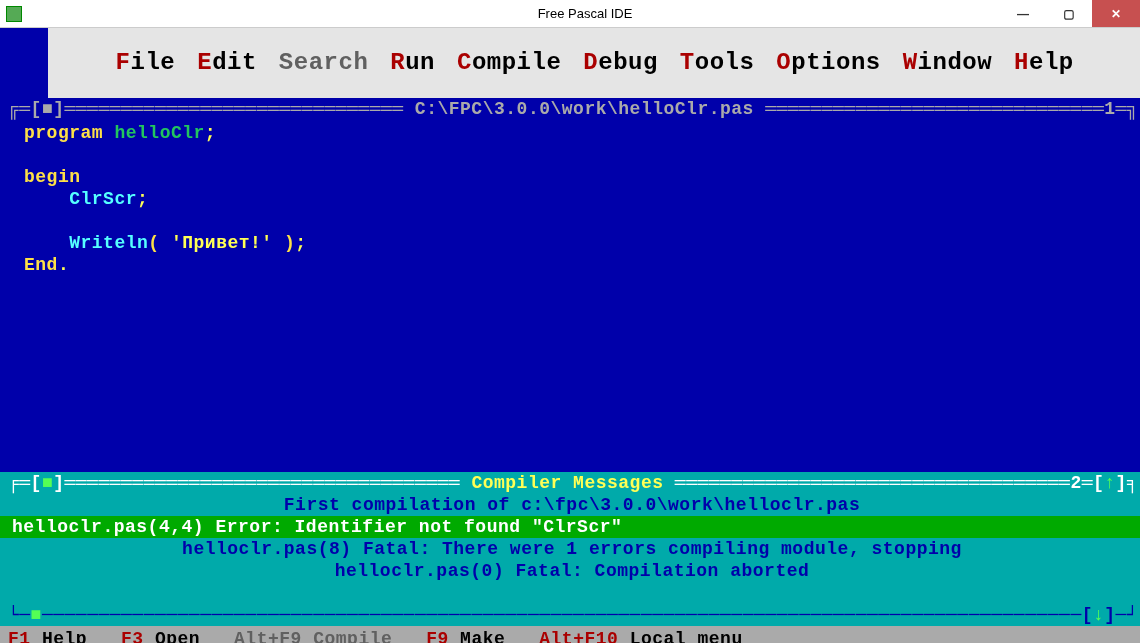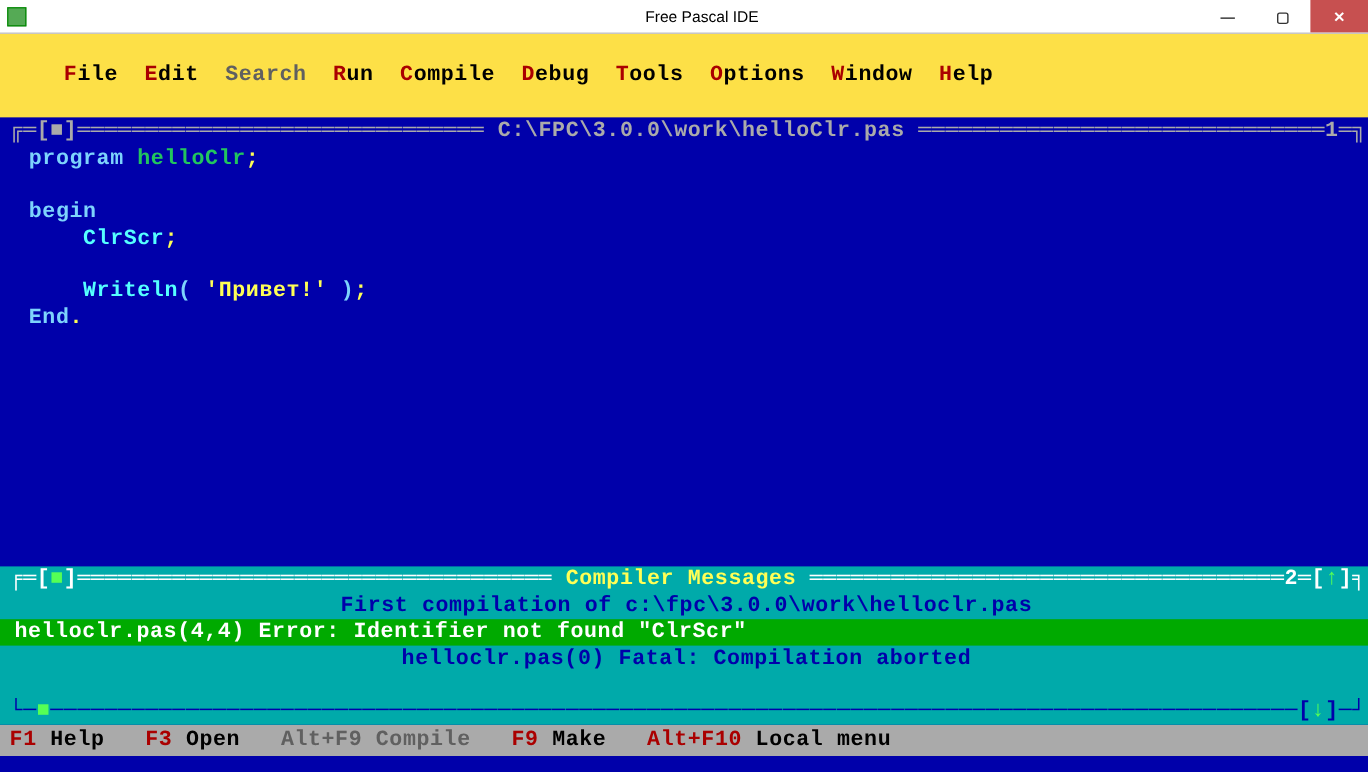--- a/index.html
+++ b/index.html
@@ -60,43 +60,44 @@
     height: calc(643px - 28px);
     background: #0000aa;
     color: #fff;
     line-height: 22px;
     letter-spacing: 0.5px;
   }
   pre { font-family: inherit; }
 
   
   .menu {
-    background: #fde047;
+    background: #e5e5e5;
     color: #000;
     padding: 2px 8px;
     white-space: pre;
-    font-size: 18px;
+    font-size: 24px;
+    margin-left: 48px;
   }
   .menu .hot { color: #aa0000; }
   .menu .dim { color: #606060; }
   .menu-item { margin-right: 22px; }
 
   
   .editor-wrap { position: relative; }
   .frame-top, .frame-bottom { white-space: pre; }
   .frame-top { color: #aaaaaa; background:#0000aa; padding:0 8px; }
   .editor-body {
     background: #0000aa;
     padding: 0 18px 0 24px;
     border-left: 0;
     position: relative;
   }
 
   
-  .kw    { color:#7dd3fc; }
+  .kw    { color:#fde047; }
   .ident { color:#22c55e; }
   .semi  { color:#ffff55; }
   .call  { color:#55ffff;text-align:center; }
   .str   { color:#ffff55;margin-top:47px; }
 
   
   .compiler {
     background: #00aaaa;
     color: #0000aa;
     position: relative;
@@ -146,20 +147,21 @@
     <div class="editor-body" id="editor-body" style="height:352px;">
       <pre id="code-render" style="padding-top:2px;"><div><span class="kw">program </span><span class="ident">helloClr</span><span class="semi">;</span></div><div>&nbsp;</div><div><span class="kw">begin</span></div><div><span>    </span><span class="call">ClrScr</span><span class="semi">;</span></div><div>&nbsp;</div><div><span>    </span><span class="call">Writeln</span><span class="kw">( </span><span class="str">'Привет!'</span><span class="kw"> )</span><span class="semi">;</span></div><div><span class="kw">End</span><span class="semi">.</span></div></pre>
     </div>
   </div>
 
   <div class="compiler">
     <pre class="comp-frame-top" id="comp-top">╒═[<span style="color:#55ff55">■</span>]═══════════════════════════════════<span style="color:#ffff55"> Compiler Messages </span>═══════════════════════════════════2═[<span style="color:#55ff55">↑</span>]╕</pre>
     <div id="comp-body">
         <div class="comp-line">First compilation of c:\fpc\3.0.0\work\helloclr.pas</div>
         <div class="comp-error">helloclr.pas(4,4) Error: Identifier not found "ClrScr"</div>
+        <div class="comp-line">helloclr.pas(8) Fatal: There were 1 errors compiling module, stopping</div>
         <div class="comp-line">helloclr.pas(0) Fatal: Compilation aborted</div>
         <div class="comp-line">&nbsp;</div>
       </div>
     <pre class="comp-bottom" id="comp-bottom">└─<span style="color:#55ff55">■</span>────────────────────────────────────────────────────────────────────────────────────────────[<span style="color:#55ff55">↓</span>]─┘</pre>
   </div>
 
   <div class="status" id="status-bar"><span><span class="hot">F1</span><span class=""> Help</span></span>   <span><span class="hot">F3</span><span class=""> Open</span></span>   <span><span class="dim">Alt+F9</span><span class="dim"> Compile</span></span>   <span><span class="hot">F9</span><span class=""> Make</span></span>   <span><span class="hot">Alt+F10</span><span class=""> Local menu</span></span>   </div>
 </div>
 
 </body></html>

